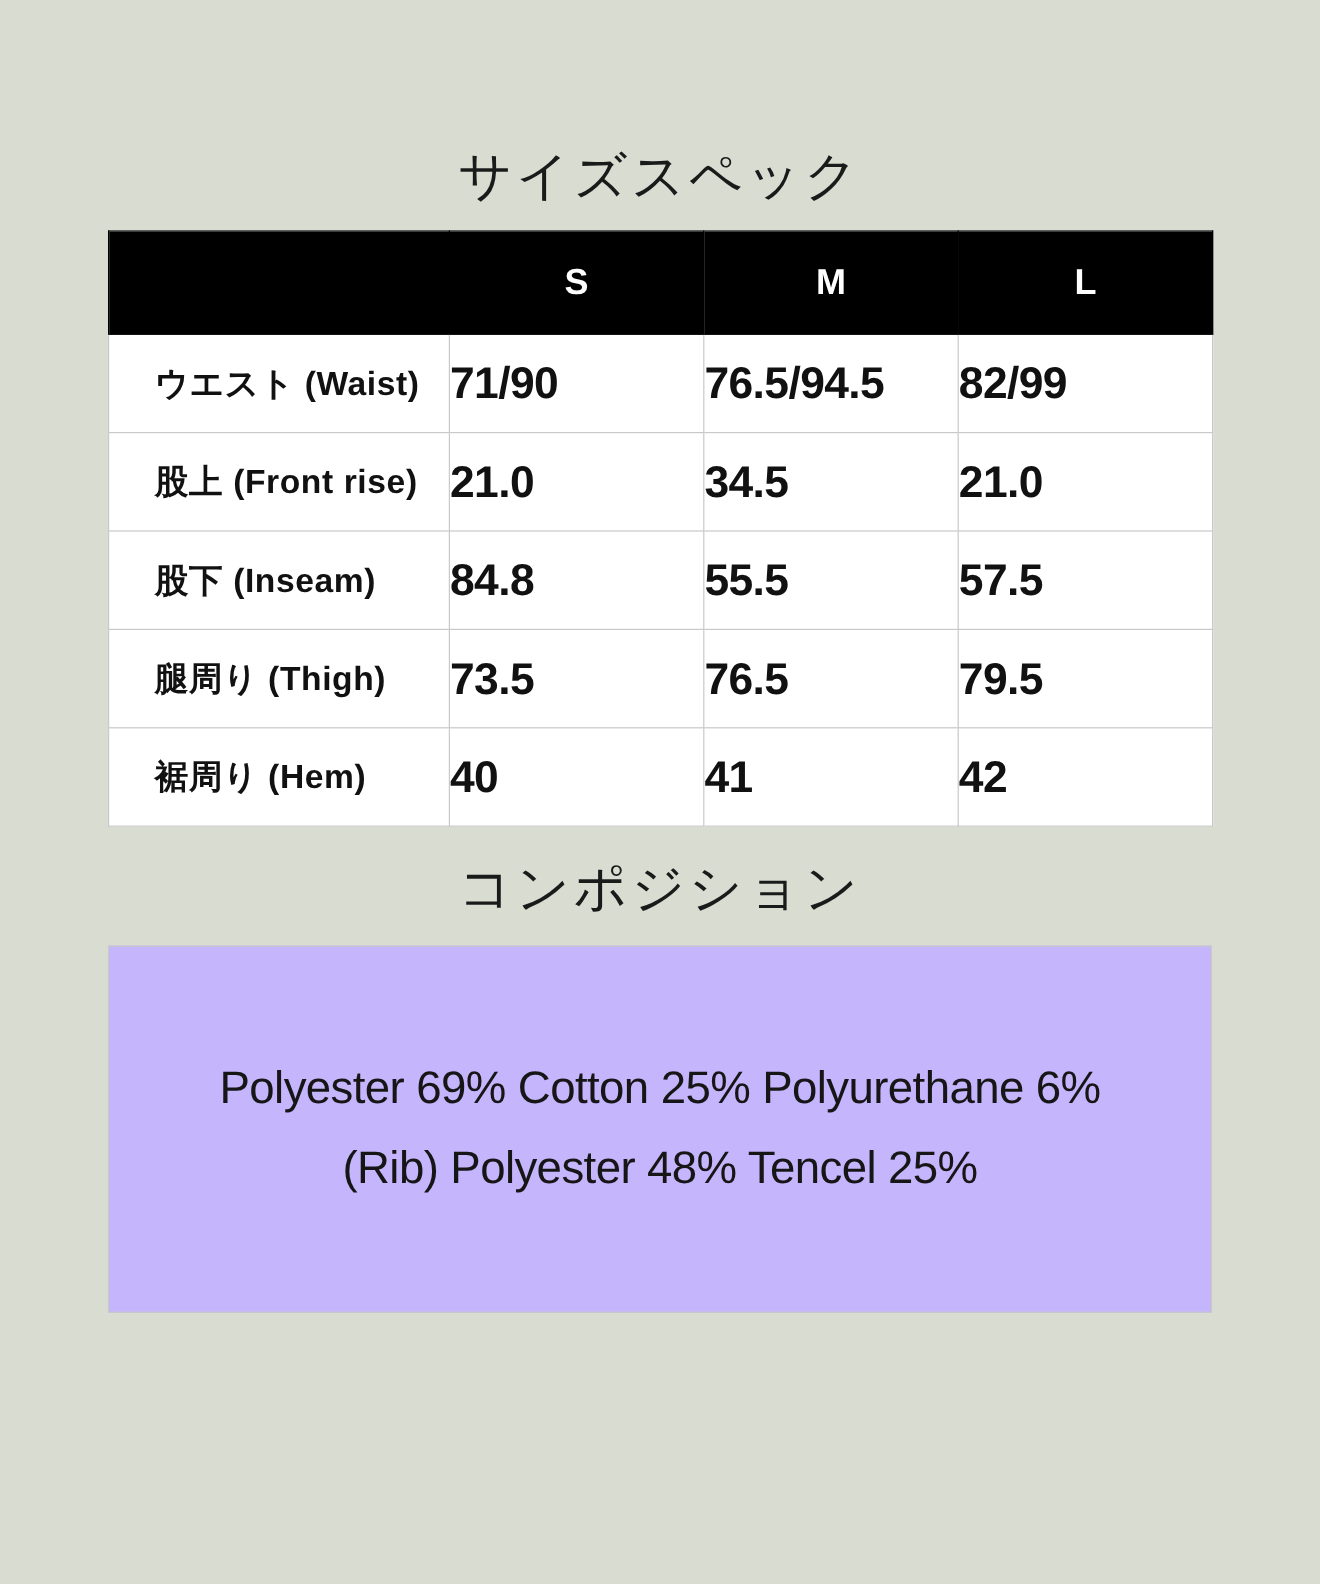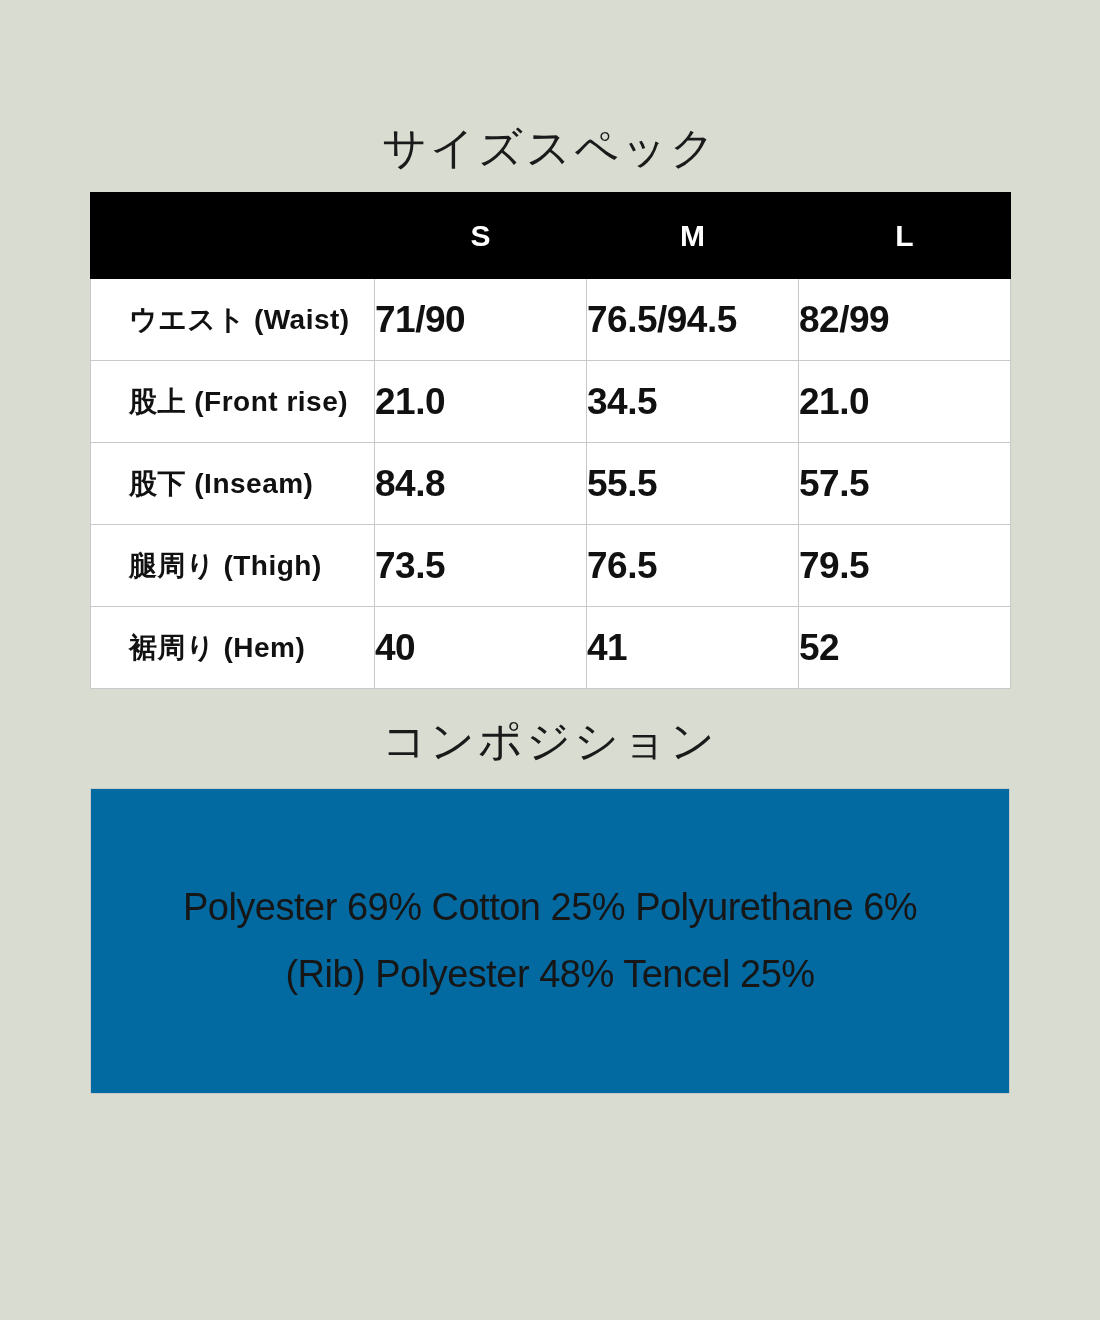--- a/index.html
+++ b/index.html
@@ -70,21 +70,21 @@
   }
   table.size-table tbody td {
     font-size: 37px;
     font-weight: 700;
     letter-spacing: -0.5px;
   }
   .composition-box {
     margin-top: 19px;
     width: 918px;
     height: 304px;
-    background: #0369a1;
+    background: #c4b5fd;
     border: 1px solid #c9c9c9;
     display: flex;
     flex-direction: column;
     justify-content: center;
     align-items: center;
   }
   .composition-line {
     font-size: 38px;
     font-weight: 400;
     line-height: 67px;
@@ -138,21 +138,21 @@
       <tr>
         <th>腿周り (Thigh)</th>
         <td>73.5</td>
         <td>76.5</td>
         <td>79.5</td>
       </tr>
       <tr>
         <th>裾周り (Hem)</th>
         <td>40</td>
         <td>41</td>
-        <td>52</td>
+        <td>42</td>
       </tr>
     </tbody>
   </table>
 
   <div class="section-title title-comp">コンポジション</div>
 
   <div class="composition-box">
     <div class="composition-line">Polyester 69% Cotton 25% Polyurethane 6%</div>
     <div class="composition-line">(Rib) Polyester 48% Tencel 25%</div>
   </div>

